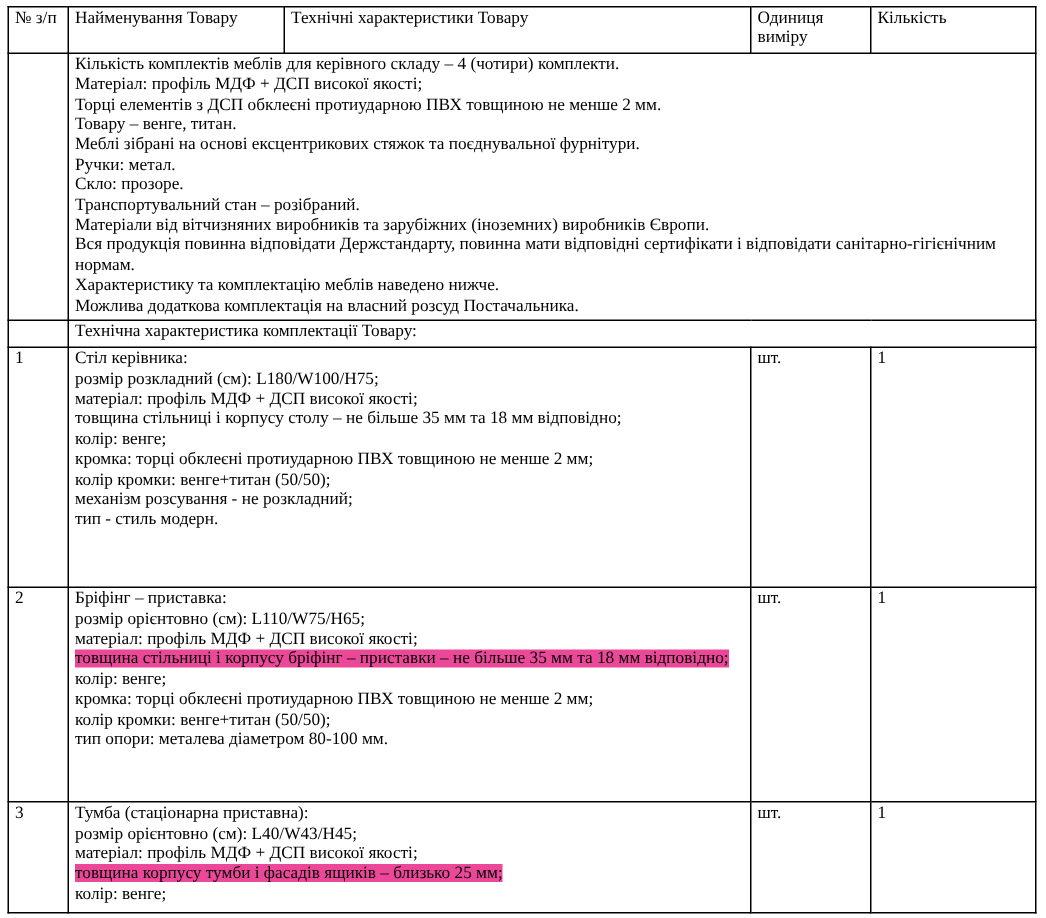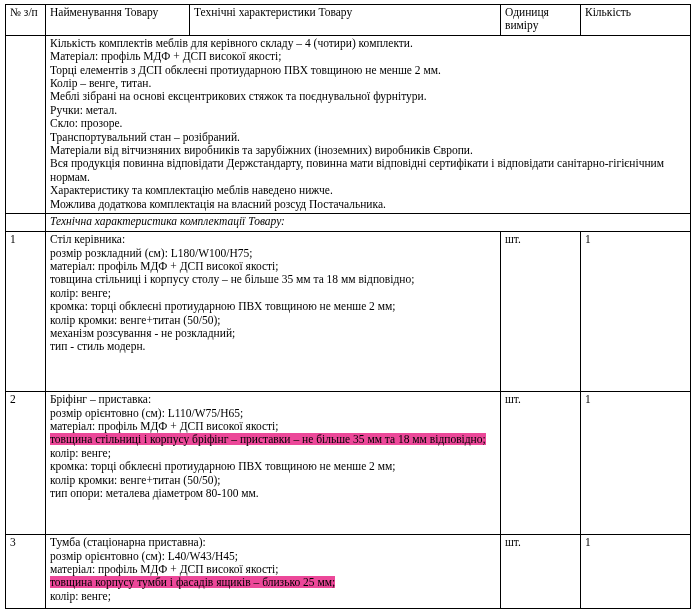--- a/index.html
+++ b/index.html
@@ -62,32 +62,32 @@
           <th>Кількість</th>
         </tr>
       </thead>
     <tbody>
         <tr style="height: 177px;">
           <td></td>
           <td colspan="4">
             <div class="line b"><span>Кількість комплектів меблів для керівного складу – 4 (чотири) комплекти.</span></div>
             <div class="line"><span>Матеріал: профіль МДФ + ДСП високої якості;</span></div>
             <div class="line"><span>Торці елементів з ДСП обклеєні протиударною ПВХ товщиною не менше 2 мм.</span></div>
-            <div class="line"><span>Колір – венге, титан.</span></div>
+            <div class="line"><span>Товару – венге, титан.</span></div>
             <div class="line"><span>Меблі зібрані на основі ексцентрикових стяжок та поєднувальної фурнітури.</span></div>
             <div class="line b"><span>Ручки: метал.</span></div>
             <div class="line b"><span>Скло: прозоре.</span></div>
             <div class="line"><span>Транспортувальний стан – розібраний.</span></div>
             <div class="line b"><span>Матеріали від вітчизняних виробників та зарубіжних (іноземних) виробників Європи.</span></div>
             <div class="line"><span>Вся продукція повинна відповідати Держстандарту, повинна мати відповідні сертифікати і відповідати санітарно-гігієнічним нормам.</span></div>
             <div class="line"><span>Характеристику та комплектацію меблів наведено нижче.</span></div>
             <div class="line"><span>Можлива додаткова комплектація на власний розсуд Постачальника.</span></div>
           </td>
         </tr>
-        <tr style="height: 18px; font-style: italic;">
+        <tr style="height: 18px;">
           <td></td>
           <td colspan="4"><span>Технічна характеристика комплектації Товару:</span></td>
         </tr>
         <tr style="height: 160px;">
           <td>1</td>
           <td colspan="2">
             <div class="line"><span>Стіл керівника:</span></div>
             <div class="line"><span>розмір розкладний (см): L180/W100/H75;</span></div>
             <div class="line"><span>матеріал: профіль МДФ + ДСП високої якості;</span></div>
             <div class="line"><span>товщина стільниці і корпусу столу – не більше 35 мм та 18 мм відповідно;</span></div>

